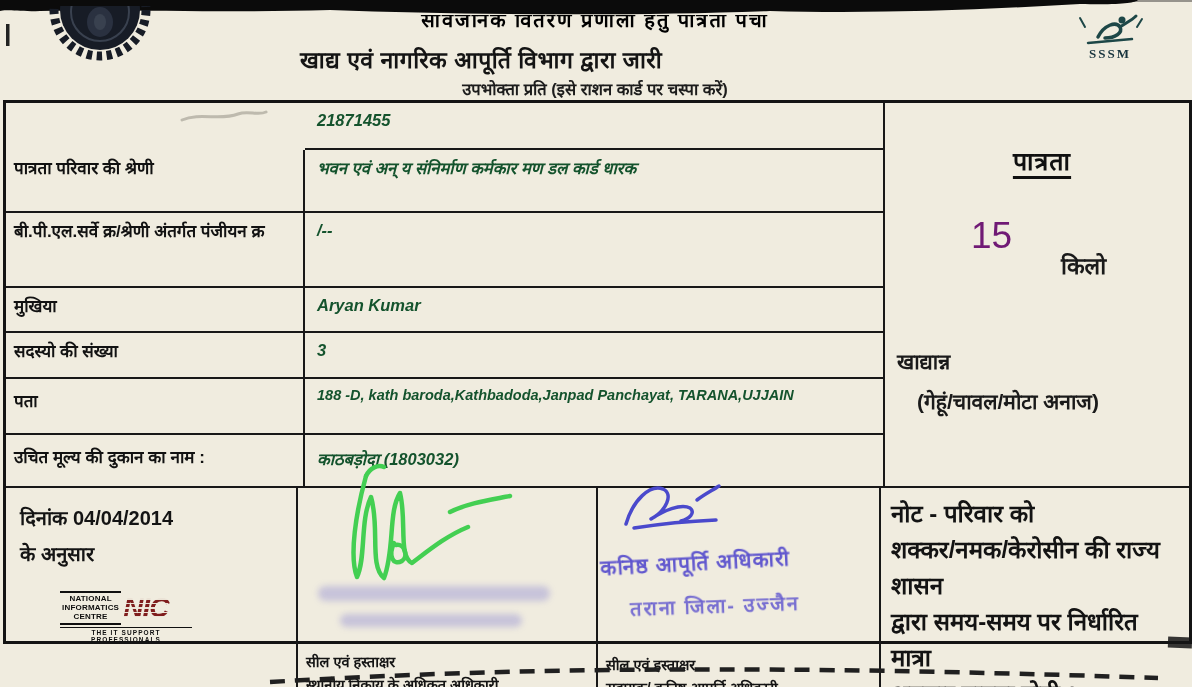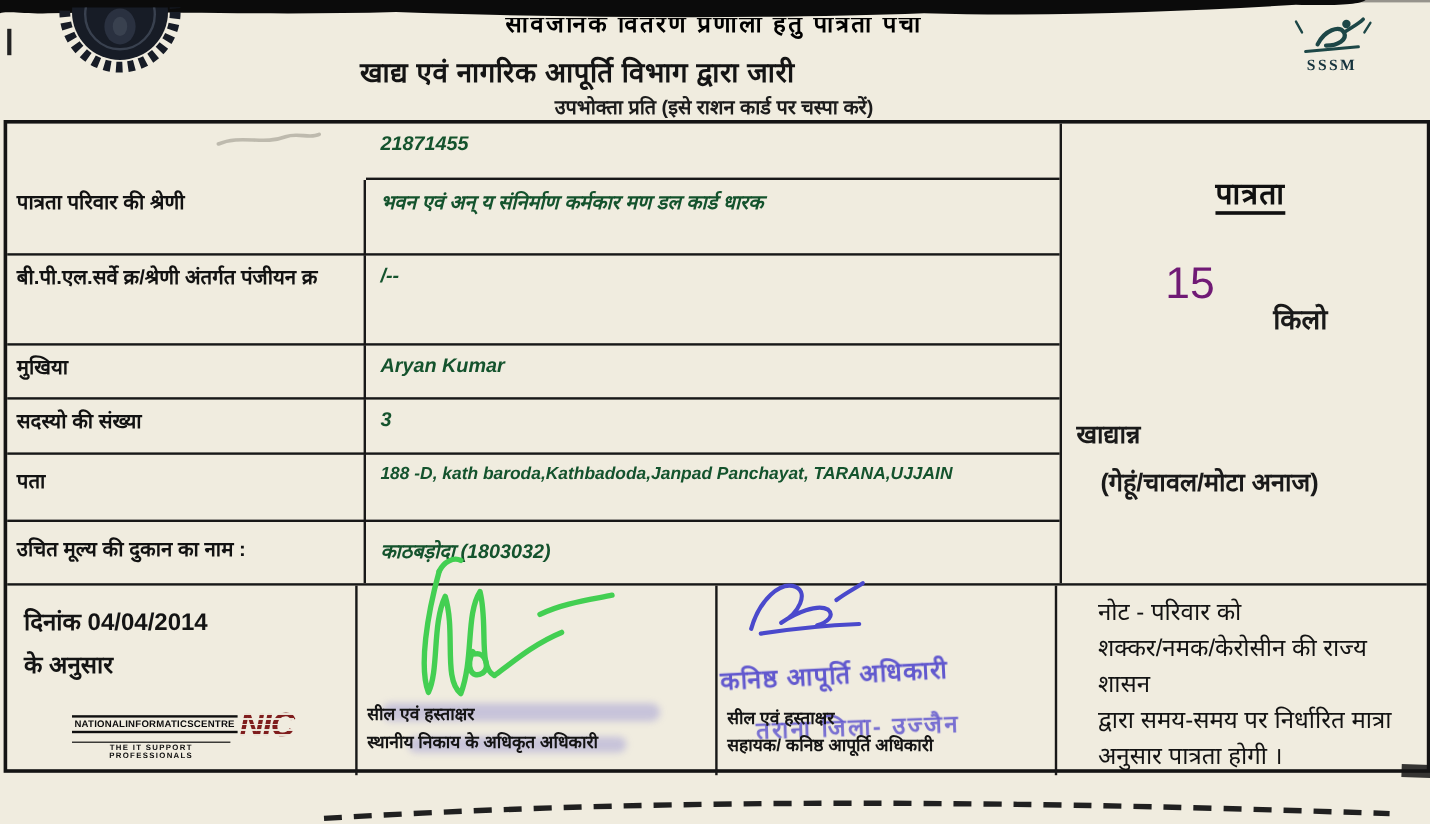--- a/index.html
+++ b/index.html
@@ -50,35 +50,35 @@
   .band{grid-column:1/4;grid-row:8;display:flex;}
   .band > div{position:relative;overflow:hidden;}
   .bc1{width:292px;border-right:2.5px solid #181818;padding:16px 6px 0 14px;box-sizing:border-box;}
   .bc2{width:298px;border-right:2.5px solid #181818;}
   .bc3{width:281px;border-right:2.5px solid #181818;}
   .bc4{flex:1;padding:8px 6px 0 10px;box-sizing:border-box;}
   .date-l{font-size:20px;font-weight:700;color:#141414;}
   .date-l2{margin-top:9px;}
   .seal-lines{position:absolute;left:8px;bottom:16px;font-size:14.5px;font-weight:700;line-height:1.55;color:#141414;z-index:3;}
   .bc3 .seal-lines{bottom:13px;}
-  .note-line{display:block;font-size:20px;font-weight:400;line-height:1.5;color:#131313;margin-left:24px;}
+  .note-line{display:block;font-size:24px;font-weight:700;line-height:1.5;color:#131313;}
 
   
   .stamp1{position:absolute;left:2px;top:58px;width:278px;font-size:21px;font-weight:700;letter-spacing:1px;
           color:rgba(86,76,205,.92);transform:rotate(-3deg);filter:blur(.4px);white-space:nowrap;z-index:2;}
   .stamp2{position:absolute;left:32px;top:104px;font-size:20px;font-weight:700;letter-spacing:2px;
           color:rgba(86,76,205,.78);transform:rotate(-2deg);filter:blur(.6px);white-space:nowrap;z-index:2;}
   .fstamp{position:absolute;background:rgba(95,90,205,.28);filter:blur(3px);border-radius:8px;z-index:1;}
   .fs1{left:20px;top:98px;width:232px;height:15px;}
   .fs2{left:42px;top:126px;width:182px;height:13px;}
 
   
   .nic{margin:24px 0 0 40px;width:132px;}
   .nic-top{display:flex;align-items:center;justify-content:flex-start;}
-  .nic-names{display:flex;flex-direction:row;align-items:center;border-top:2px solid #101010;border-bottom:2px solid #101010;
+  .nic-names{display:flex;flex-direction:column;align-items:center;border-top:2px solid #101010;border-bottom:2px solid #101010;
              padding:1px 2px;font-size:8px;font-weight:800;line-height:1.15;letter-spacing:.2px;color:#0d0d0d;}
   .nic-mark{font-size:28px;font-weight:900;font-style:italic;letter-spacing:-1px;margin-left:2px;line-height:.9;position:relative;color:#7f1d1d;}
   .nic-mark::after{content:"";position:absolute;inset:0;background:repeating-linear-gradient(to bottom,transparent 0 3px,rgba(240,236,223,.95) 3px 4.5px);}
   .nic-tag{margin-top:2px;font-size:6.5px;font-weight:800;letter-spacing:1.1px;color:#0f0f0f;border-top:1.5px solid #101010;padding-top:1px;text-align:center;}
 
   .overlay{left:0;top:0;z-index:6;pointer-events:none;}
   .bgart{left:0;top:0;z-index:0;pointer-events:none;}
 </style>
 </head>
 <body>

